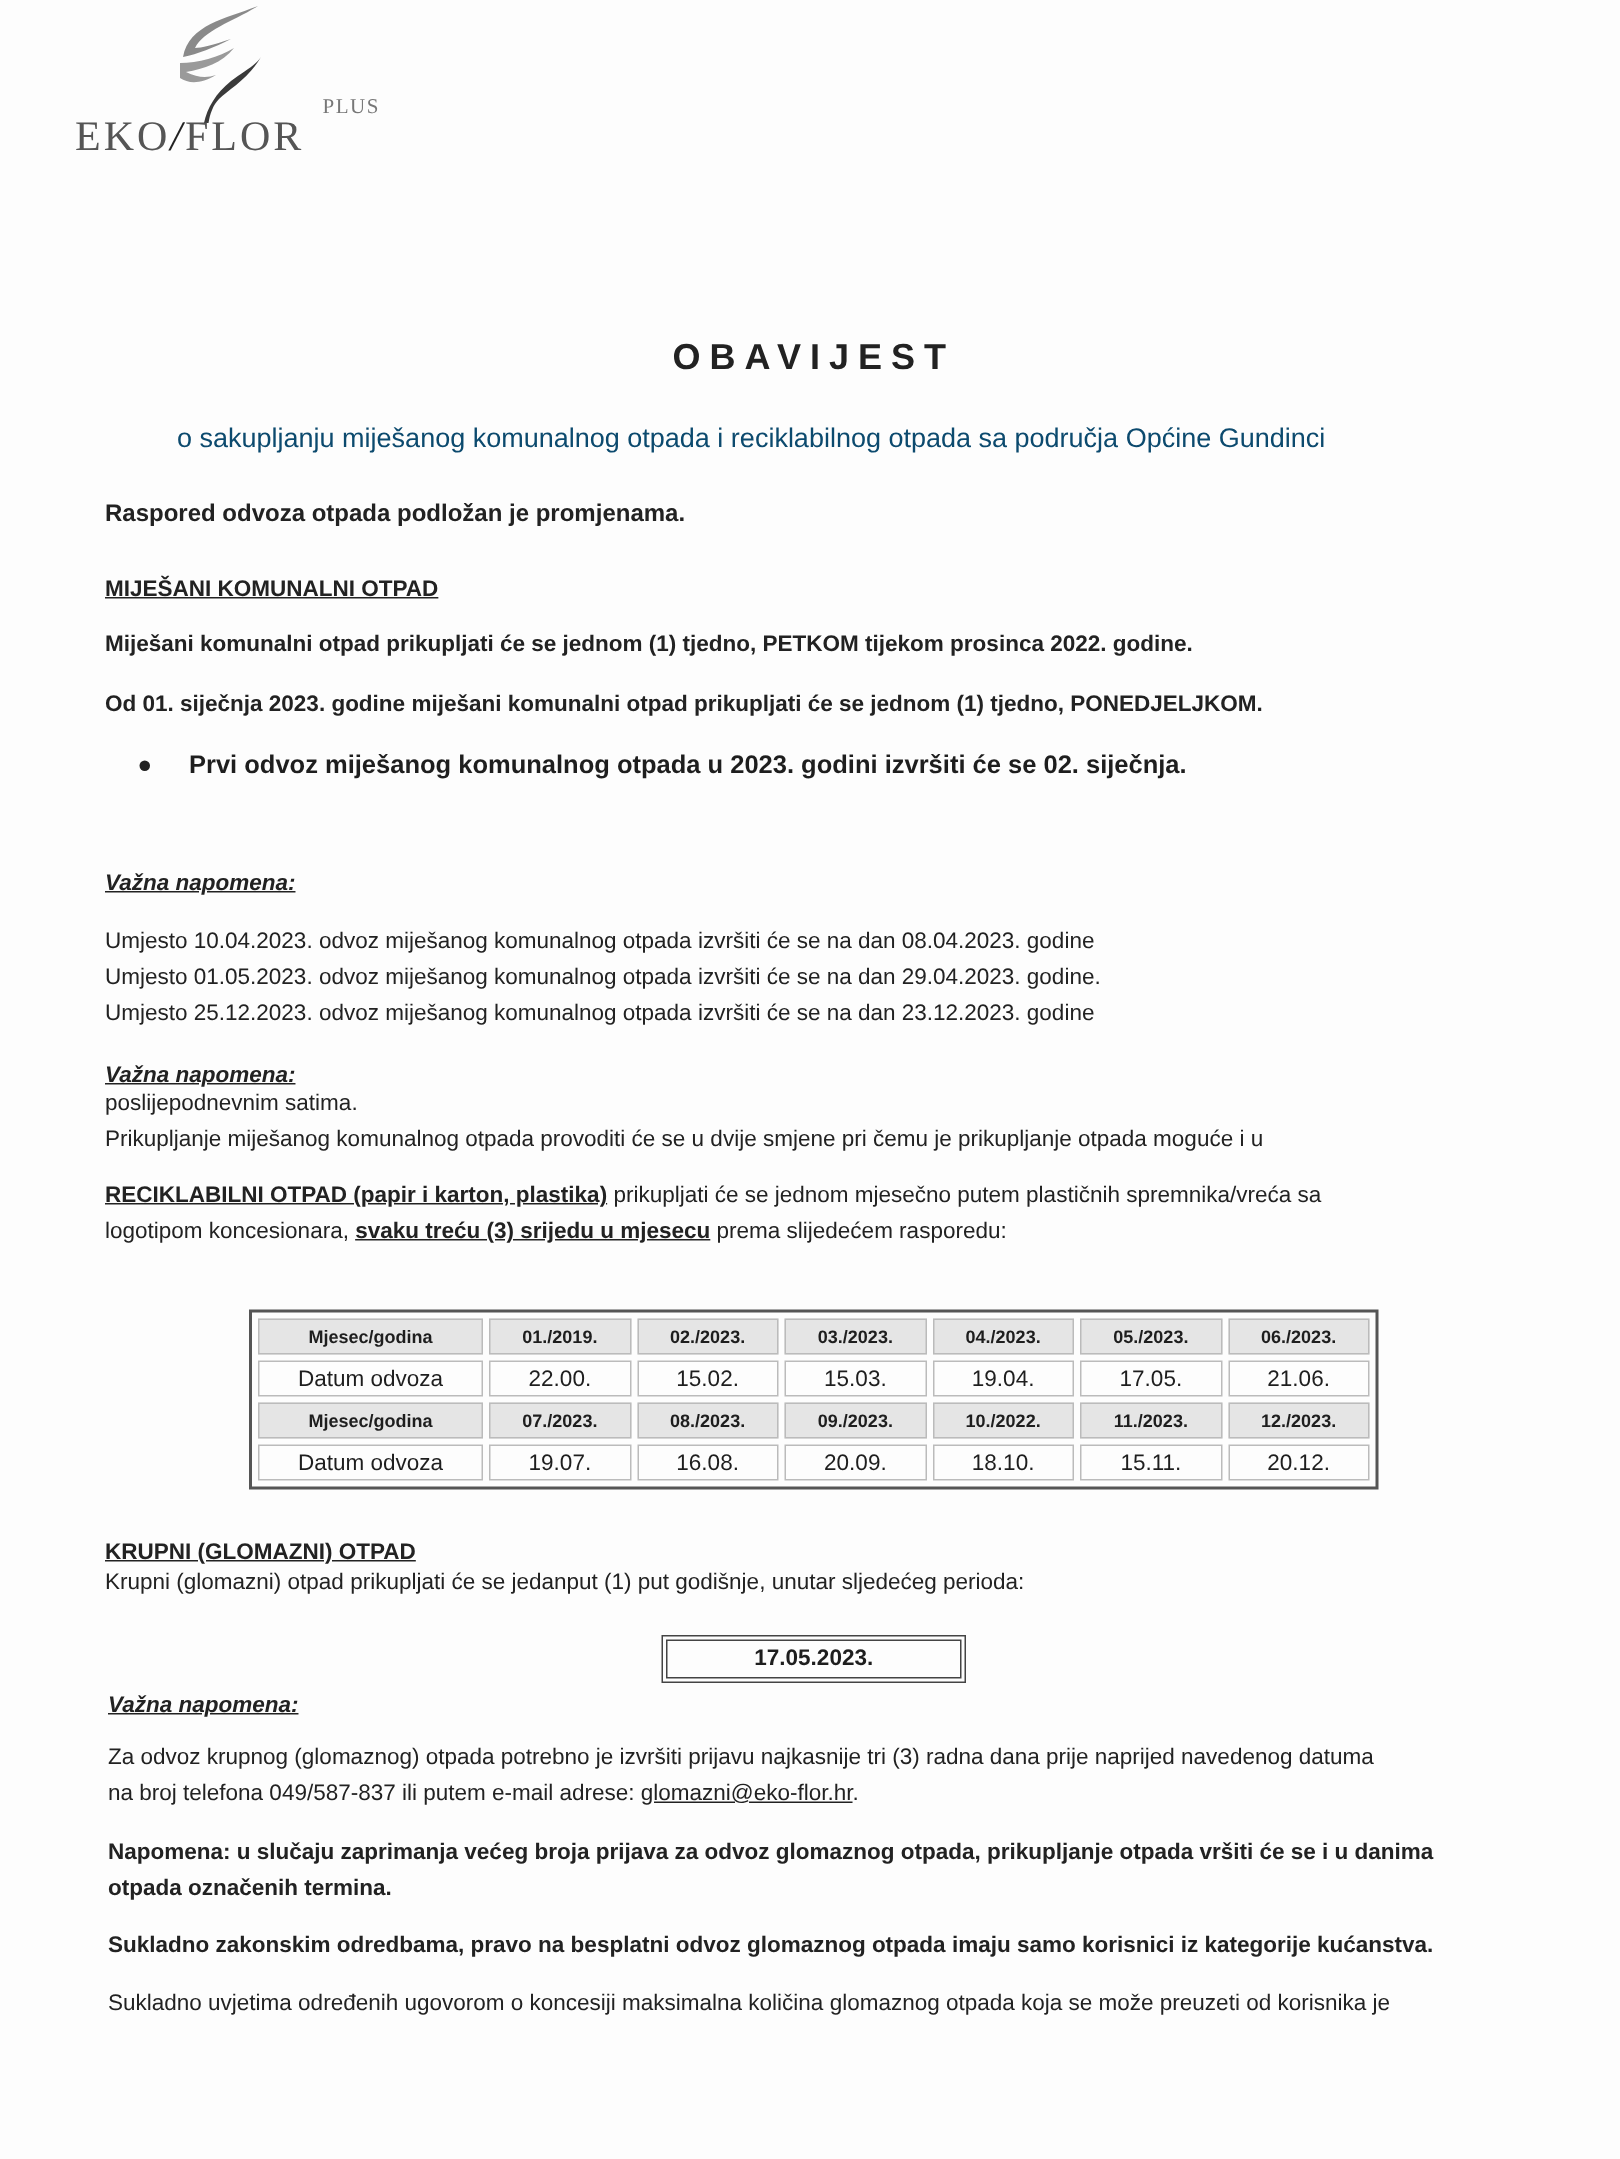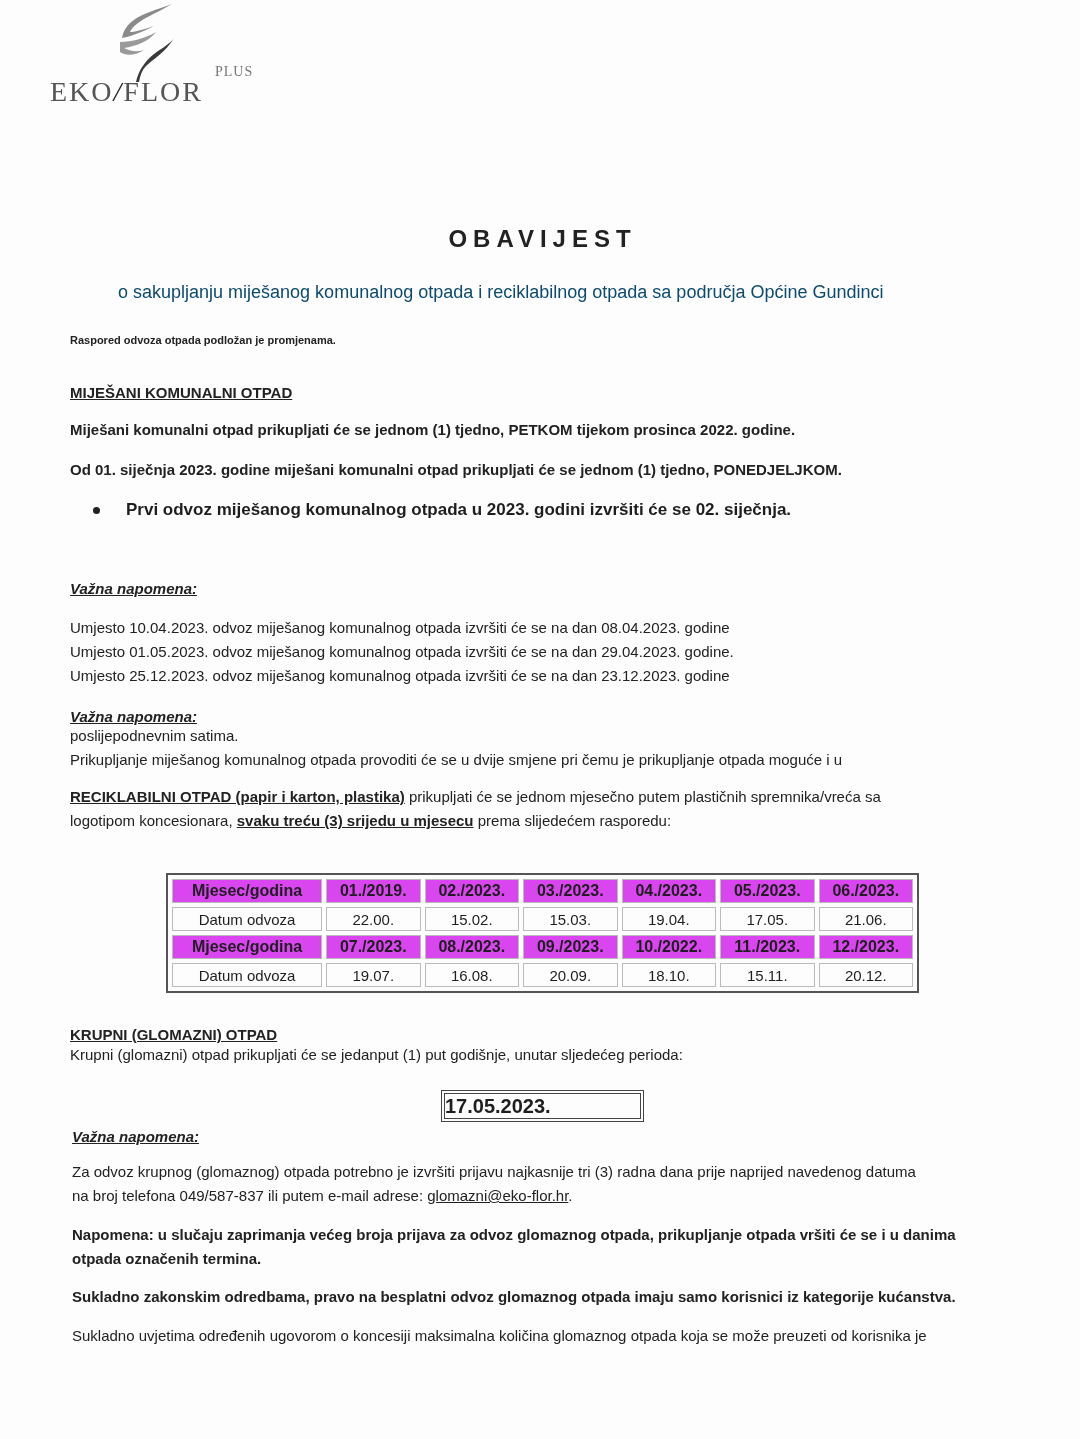--- a/index.html
+++ b/index.html
@@ -15,24 +15,24 @@
     .title { left: 0; width: 1085px; top: 225px; text-align: center; font-weight: bold; font-size: 24px; letter-spacing: 6px; color: #222; }
     .subtitle { left: 118px; top: 282px; font-size: 18px; color: #0c4a6e; white-space: nowrap; }
     .p { left: 70px; font-size: 15px; color: #222; white-space: nowrap; }
     .b { font-weight: bold; }
     .bu { font-weight: bold; text-decoration: underline; }
     .note { font-style: italic; font-weight: bold; text-decoration: underline; }
     .bullet-row { left: 93px; top: 500px; font-size: 17px; font-weight: bold; white-space: nowrap; }
     .bullet-row .dot { display: inline-block; width: 7px; height: 7px; background: #222; border-radius: 50%; margin-right: 26px; vertical-align: middle; }
     table.sched { position: absolute; left: 166px; top: 873px; width: 753px; border-collapse: separate; border-spacing: 4px; border: 2px solid #555; }
     table.sched td { border: 1px solid #bbb; text-align: center; font-size: 15px; height: 22px; padding: 0 4px; }
-    table.sched tr.head td { background: #d946ef; font-weight: bold; font-size: 16px; }
+    table.sched tr.head td { background: #e5e5e5; font-weight: bold; font-size: 12px; }
     table.sched td.first { width: 140px; }
     .datebox { left: 441px; top: 1090px; width: 203px; height: 32px; border: 1px solid #444; padding: 2px; box-sizing: border-box; }
-    .datebox-inner { width: 100%; height: 100%; border: 1px solid #444; box-sizing: border-box; text-align: left; font-weight: bold; font-size: 20px; line-height: 24px; }
+    .datebox-inner { width: 100%; height: 100%; border: 1px solid #444; box-sizing: border-box; text-align: center; font-weight: bold; font-size: 15px; line-height: 24px; }
     .line { line-height: 24px; }
     a.mail { color: #222; text-decoration: underline; }
     sup { font-size: 10px; }
   </style>
 </head>
 <body>
 
 <div class="abs logo">
   <svg width="80" height="80" viewBox="0 0 80 80">
     <path d="M60 2 C40 10 14 14 10 36 C20 34 30 30 42 24 C30 28 22 30 18 30 C24 18 44 12 60 2 Z" fill="#8a8a8a"></path>
@@ -40,21 +40,21 @@
     <path d="M62 36 C54 50 40 58 34 64 C30 68 28 74 27 80 L24 80 C26 70 32 60 42 52 C50 46 58 42 62 36 Z" fill="#3a3a3a"></path>
   </svg>
   <span class="logo-plus">PLUS</span>
   <div class="logo-text">
     <span>EKO</span><span style="font-style:italic;color:#222;">/</span><span>FLOR</span>
   </div>
 </div>
 
 <div class="abs title">OBAVIJEST</div>
 <div class="abs subtitle">o sakupljanju miješanog komunalnog otpada i reciklabilnog otpada sa područja Općine Gundinci</div>
-<div class="abs p b" style="top:334px;font-size:11px;">Raspored odvoza otpada podložan je promjenama.</div>
+<div class="abs p b" style="top:334px;font-size:16px;">Raspored odvoza otpada podložan je promjenama.</div>
 
 <div class="abs p bu" style="top:384px;">MIJEŠANI KOMUNALNI OTPAD</div>
 <div class="abs p b" style="top:421px;">Miješani komunalni otpad prikupljati će se jednom (1) tjedno, PETKOM tijekom prosinca 2022. godine.</div>
 <div class="abs p b" style="top:461px;">Od 01. siječnja 2023. godine miješani komunalni otpad prikupljati će se jednom (1) tjedno, PONEDJELJKOM.</div>
 <div class="abs bullet-row">
   <span class="dot"></span><span>Prvi odvoz miješanog komunalnog otpada u 2023. godini izvršiti će se 02. siječnja.</span>
 </div>
 
 <div class="abs p note" style="top:580px;">Važna napomena:</div>
 <div class="abs p line" style="top:616px;">

